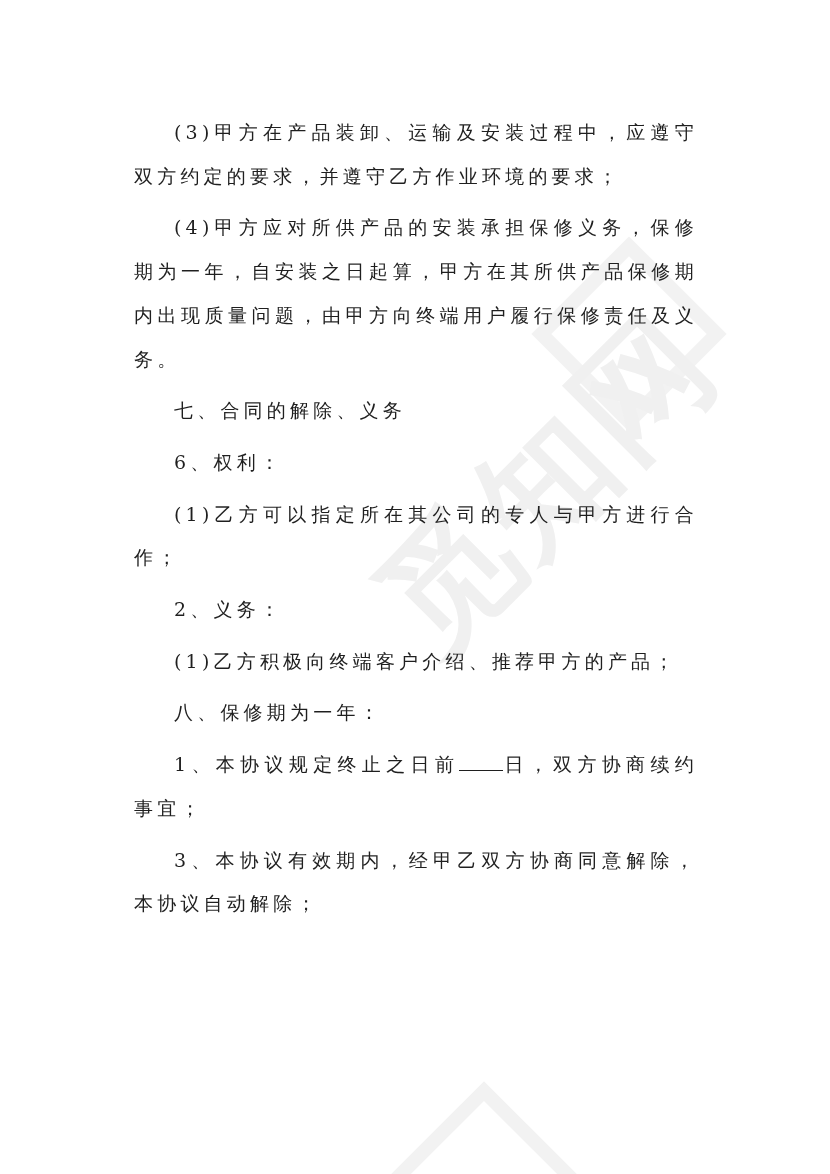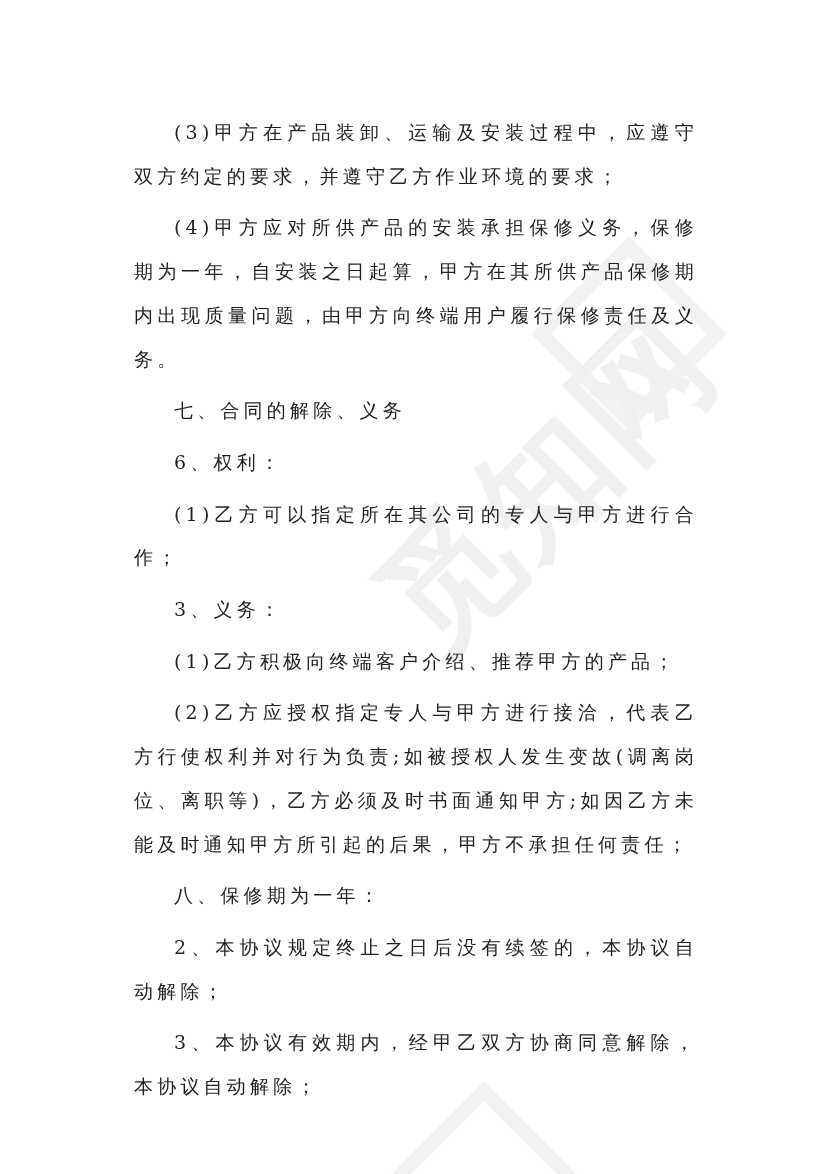--- a/index.html
+++ b/index.html
@@ -76,20 +76,19 @@
   <div class="wm-diamond wm1-box"></div>
   <div class="watermark wm1-text">觅知网</div>
   <div class="wm-diamond wm2-box"></div>
 
   <div class="content">
     <p class="para indent">(3)甲方在产品装卸、运输及安装过程中，应遵守双方约定的要求，并遵守乙方作业环境的要求；</p>
     <p class="para indent">(4)甲方应对所供产品的安装承担保修义务，保修期为一年，自安装之日起算，甲方在其所供产品保修期内出现质量问题，由甲方向终端用户履行保修责任及义务。</p>
     <p class="para indent">七、合同的解除、义务</p>
     <p class="para indent">6、权利：</p>
     <p class="para indent">(1)乙方可以指定所在其公司的专人与甲方进行合作；</p>
-    <p class="para indent">3、义务：</p>
+    <p class="para indent">2、义务：</p>
     <p class="para indent">(1)乙方积极向终端客户介绍、推荐甲方的产品；</p>
-    <p class="para indent">(2)乙方应授权指定专人与甲方进行接洽，代表乙方行使权利并对行为负责;如被授权人发生变故(调离岗位、离职等)，乙方必须及时书面通知甲方;如因乙方未能及时通知甲方所引起的后果，甲方不承担任何责任；</p>
     <p class="para indent">八、保修期为一年：</p>
-    <p class="para indent">2、本协议规定终止之日后没有续签的，本协议自动解除；</p>
+    <p class="para indent"><span>1、本协议规定终止之日前</span><span class="blank"></span><span>日，双方协商续约事宜；</span></p>
     <p class="para indent">3、本协议有效期内，经甲乙双方协商同意解除，本协议自动解除；</p>
   </div>
 </div>
 
 </body></html>

